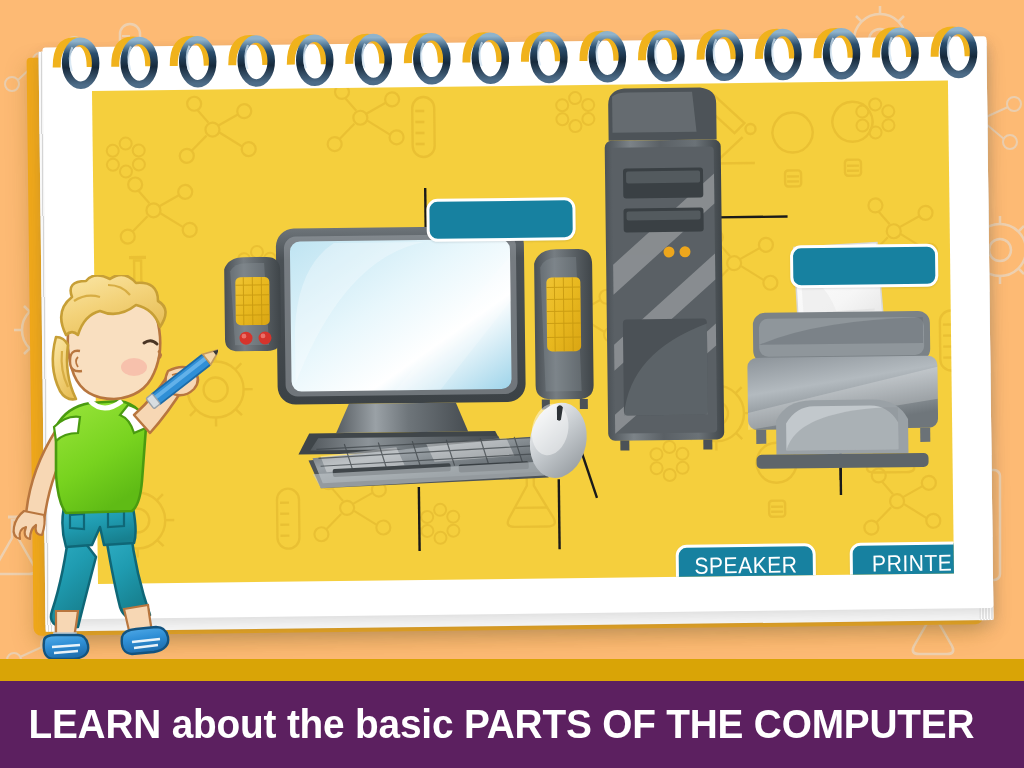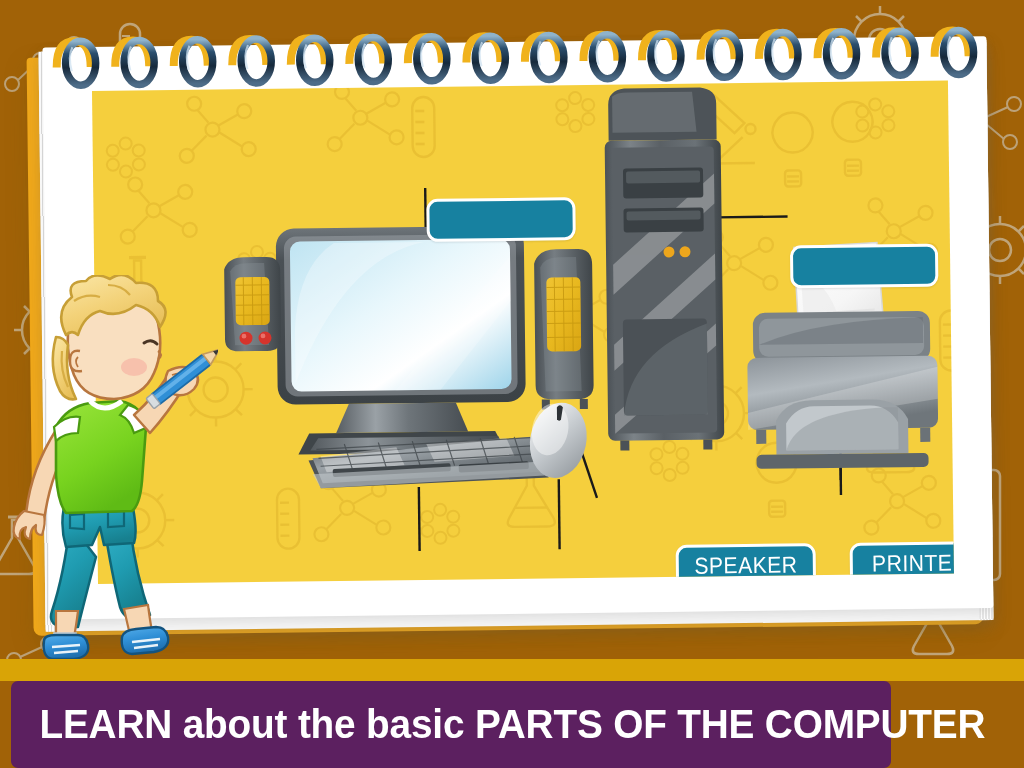--- a/index.html
+++ b/index.html
@@ -2,21 +2,21 @@
 <html><head>
 <meta charset="utf-8">
 <style>
   html,body{margin:0;padding:0;}
   body{
     width:1024px;height:768px;overflow:hidden;
     background:#ffffff;
     font-family:"Liberation Sans", sans-serif;
     position:relative;
   }
-  #stage{position:absolute;inset:0;width:1024px;height:768px;overflow:hidden;background:#a16207;}
+  #stage{position:absolute;inset:0;width:1024px;height:768px;overflow:hidden;background:#fdba74;}
 
   
   .bg-doodles{position:absolute;inset:0;opacity:.5;}
 
   
   .notebook{position:absolute;left:22px;top:38px;width:965px;height:595px;transform:rotate(-0.7deg);}
   .nb-cover{position:absolute;left:8px;top:14px;width:950px;height:578px;background:#f0a81a;border-radius:4px 4px 8px 8px;
             box-shadow:0 8px 22px rgba(120,90,10,.28);}
   .nb-pages{position:absolute;left:20px;top:8px;width:948px;height:580px;background:#f4f4f4;border-radius:3px;
             box-shadow:2px 6px 16px rgba(90,90,90,.25);}
@@ -37,22 +37,22 @@
   
   .chip{position:absolute;background:#1781a0;border:3px solid #ffffff;border-radius:11px;
         display:flex;align-items:center;justify-content:center;
         color:#ffffff;letter-spacing:.5px;
         font-family:"Liberation Sans", sans-serif;font-weight:400;
         box-shadow:0 1px 2px rgba(0,0,0,.10);}
   .chip span{display:block;font-size:23px;line-height:1;transform:scaleX(.92);white-space:nowrap;}
 
   
   .gold-strip{position:absolute;left:0;top:659px;width:1024px;height:22px;background:#d9a406;}
-  .banner{position:absolute;left:11px;top:681px;width:880px;height:87px;background:#5c2060;
-          display:flex;align-items:center;border-radius:7px;}
+  .banner{position:absolute;left:0;top:681px;width:1024px;height:87px;background:#5c2060;
+          display:flex;align-items:center;}
   .banner h1{margin:0;padding-left:14px;color:#ffffff;font-size:40px;font-weight:700;
              letter-spacing:-.2px;transform:scaleX(.97);white-space:nowrap;
              font-family:"Liberation Sans", sans-serif;}
 </style>
 </head>
 <body>
 
 <div id="stage">
 
   <svg class="bg-doodles" width="1024" height="768" viewBox="0 0 1024 768">

